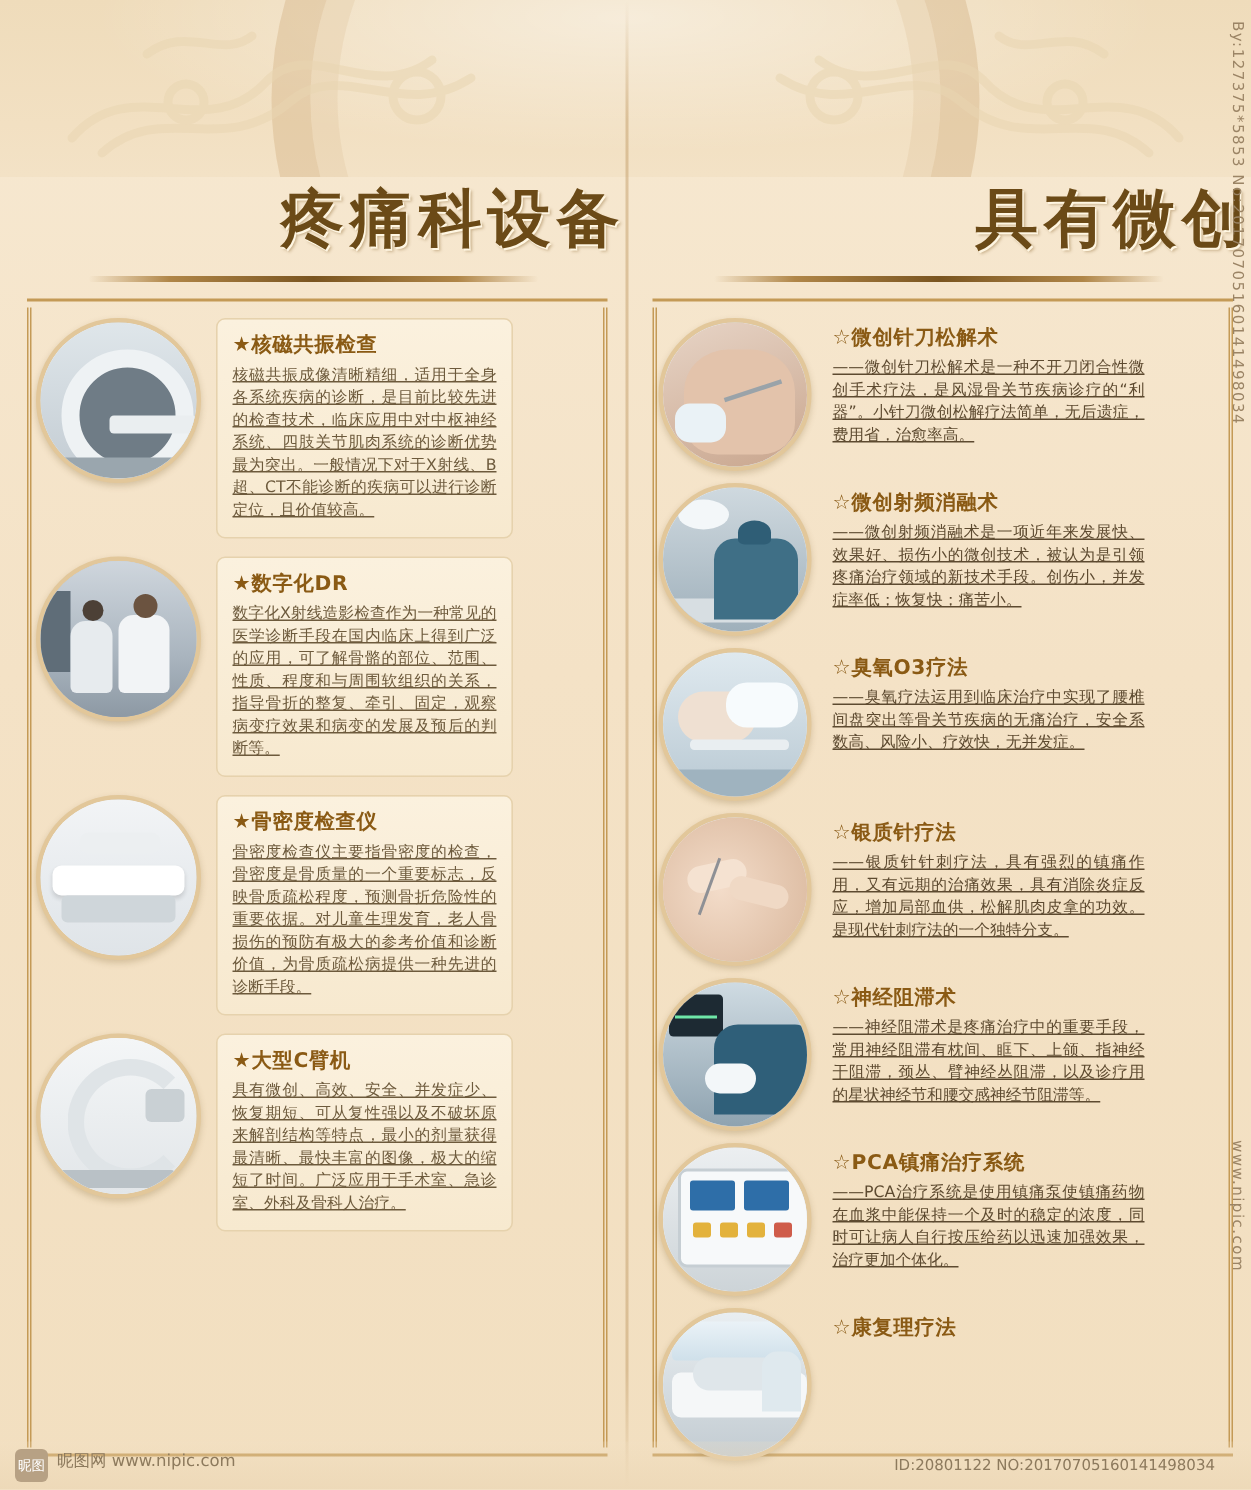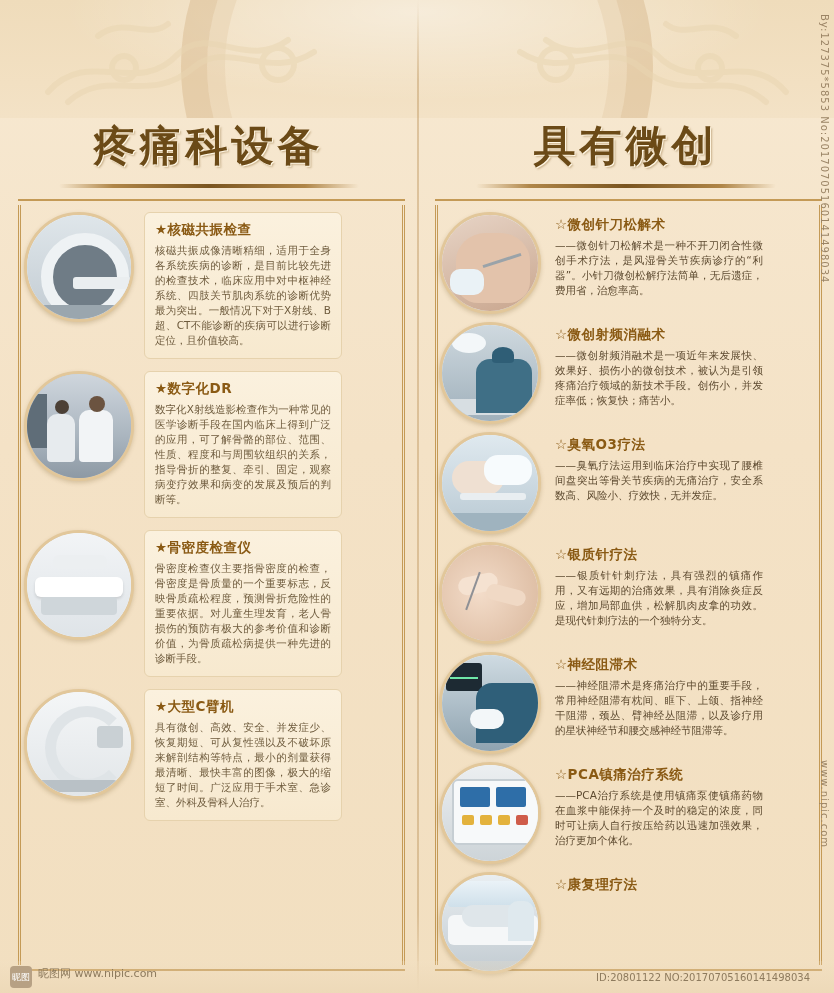--- a/index.html
+++ b/index.html
@@ -40,21 +40,21 @@
     background:linear-gradient(180deg,rgba(190,150,95,.0) 0%,rgba(190,150,95,.45) 8%,rgba(190,150,95,.45) 92%,rgba(190,150,95,0) 100%);
   }
   .col{
     position:absolute;top:0;width:417px;height:993px;
   }
   .col.left{left:0;}
   .col.right{left:417px;}
 
   .title{
     position:absolute;top:118px;left:0;width:417px;
-    text-align:center;
+    text-align:right;
     font-family:"DejaVu Sans","Liberation Sans",sans-serif;
     font-size:42px;font-weight:bold;letter-spacing:4px;
     color:#6b4a17;
     text-shadow:1px 1px 0 #fff6e2, 2px 2px 2px rgba(120,80,20,.35);
   }
   .title .ul{
     display:block;margin:10px auto 0;width:300px;height:4px;
     background:linear-gradient(90deg,rgba(176,132,62,0),#b08648 18%,#7a5520 50%,#b08648 82%,rgba(176,132,62,0));
     border-radius:2px;
   }
@@ -92,21 +92,21 @@
     border:1px solid #e6d2ad;
     border-radius:6px;
     padding:8px 10px 10px;
     min-height:92px;
   }
   .h{
     font-size:13.5px;font-weight:bold;color:#8a5a14;margin:0 0 4px;
     letter-spacing:.5px;
   }
   .p{
-    font-size:10.5px;line-height:15px;color:#6d5a3c;text-align:justify;margin:0;
+    font-size:10.5px;line-height:15px;color:#6d5a3c;text-align:justify;margin:0;text-decoration:underline;
   }
   
   .col.right .body{
     background:transparent;border:none;padding:4px 0 0 4px;
   }
   .col.right .h{color:#8a5a14;}
   .col.right .p{color:#5d4a30;}
   .col.right .item{margin-bottom:8px;padding:0 22px 0 22px;}
   .col.right .thumb{width:96px;height:96px;}
 

